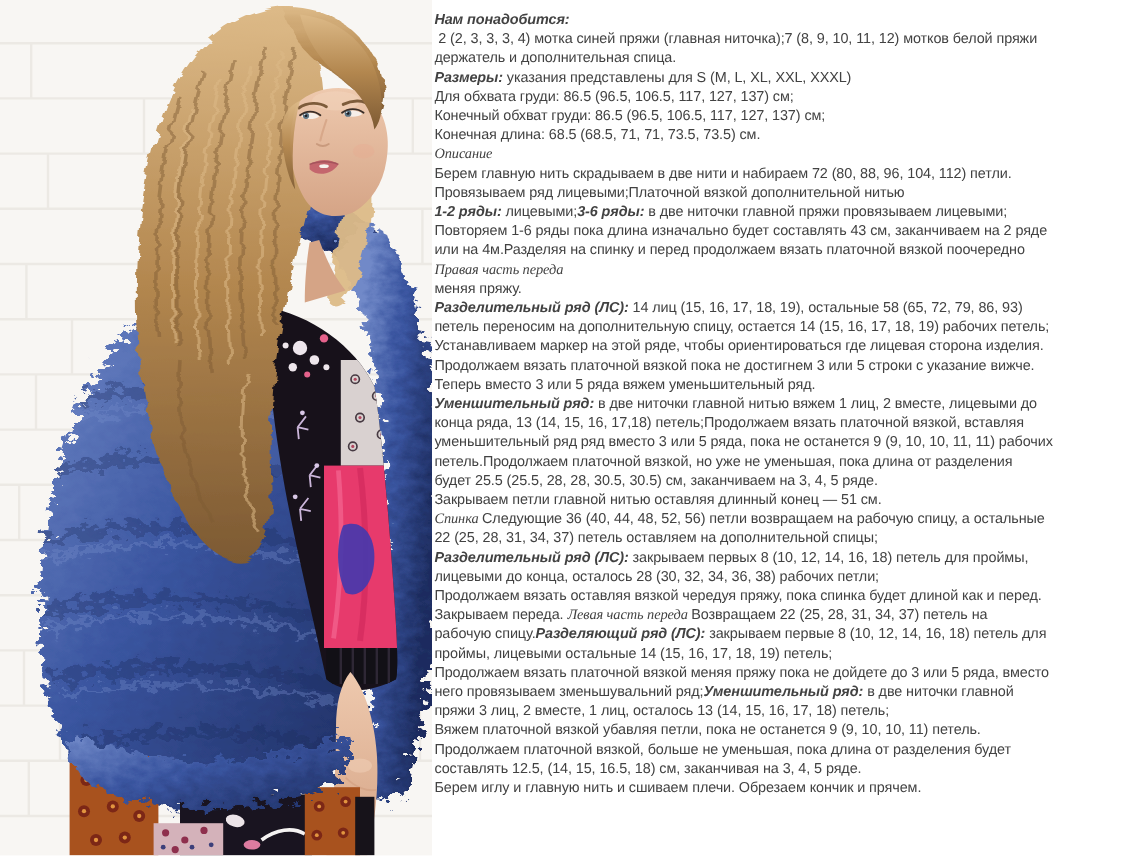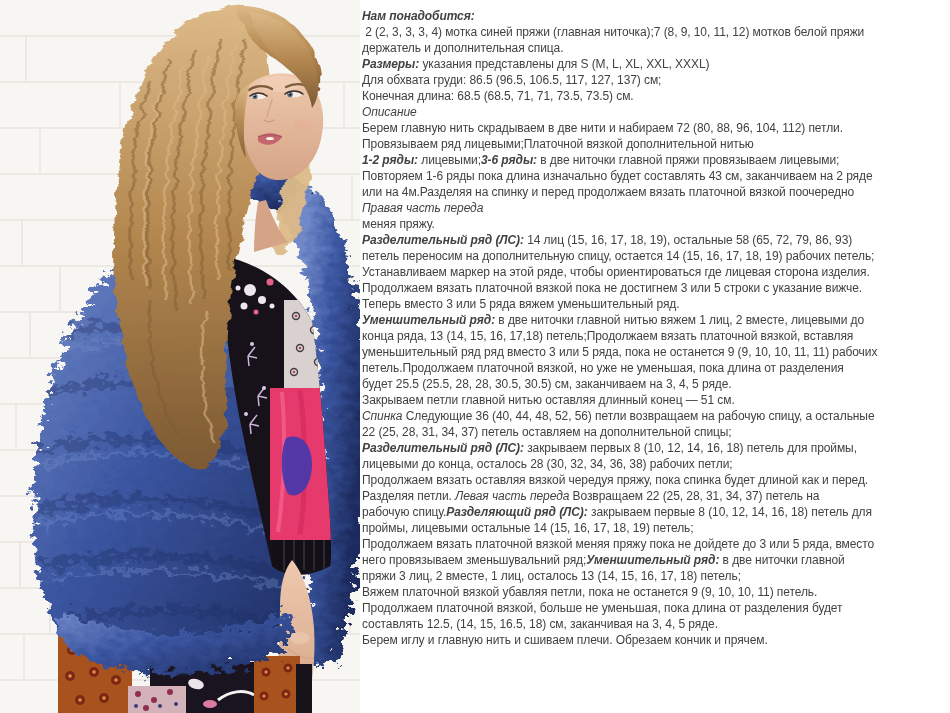--- a/index.html
+++ b/index.html
@@ -16,21 +16,21 @@
   }
   .photo svg { display: block; }
 
   .pattern {
     position: absolute; left: 362px; top: 8px; width: 586px; height: 700px;
     color: #424242; font-size: 12px; line-height: 16px;
     letter-spacing: -0.08px; overflow: hidden;
   }
   .line { height: 16px; white-space: nowrap; }
   .seg-b { font-weight: bold; font-style: italic; }
-  .seg-i { font-style: italic; }
+  .seg-i { font-style: italic; font-family: Liberation Serif, serif; }
   .seg-n { font-weight: normal; font-style: normal; }
 </style>
 </head>
 <body>
 
 <div class="page">
 
   <div class="photo">
     <svg width="360" height="713" viewBox="0 0 360 713" xmlns="http://www.w3.org/2000/svg">
       <defs>
@@ -282,20 +282,21 @@
       </g>
     </svg>
   </div>
 
   <div class="pattern">
       <div class="line"><span class="seg-b">Нам понадобится:</span></div>
       <div class="line"><span class="seg-n">&nbsp;2 (2, 3, 3, 3, 4) мотка синей пряжи (главная ниточка);7 (8, 9, 10, 11, 12) мотков белой пряжи</span></div>
       <div class="line"><span class="seg-n">держатель и дополнительная спица.</span></div>
       <div class="line"><span class="seg-b">Размеры: </span><span class="seg-n">указания представлены для S (M, L, XL, XXL, XXXL)</span></div>
       <div class="line"><span class="seg-n">Для обхвата груди: 86.5 (96.5, 106.5, 117, 127, 137) см;</span></div>
+      <div class="line"><span class="seg-n">Конечный обхват груди: 86.5 (96.5, 106.5, 117, 127, 137) см;</span></div>
       <div class="line"><span class="seg-n">Конечная длина: 68.5 (68.5, 71, 71, 73.5, 73.5) см.</span></div>
       <div class="line"><span class="seg-i">Описание</span></div>
       <div class="line"><span class="seg-n">Берем главную нить скрадываем в две нити и набираем 72 (80, 88, 96, 104, 112) петли.</span></div>
       <div class="line"><span class="seg-n">Провязываем ряд лицевыми;Платочной вязкой дополнительной нитью</span></div>
       <div class="line"><span class="seg-b">1-2 ряды: </span><span class="seg-n">лицевыми;</span><span class="seg-b">3-6 ряды: </span><span class="seg-n">в две ниточки главной пряжи провязываем лицевыми;</span></div>
       <div class="line"><span class="seg-n">Повторяем 1-6 ряды пока длина изначально будет составлять 43 см, заканчиваем на 2 ряде</span></div>
       <div class="line"><span class="seg-n">или на 4м.Разделяя на спинку и перед продолжаем вязать платочной вязкой поочередно</span></div>
       <div class="line"><span class="seg-i">Правая часть переда</span></div>
       <div class="line"><span class="seg-n">меняя пряжу.</span></div>
       <div class="line"><span class="seg-b">Разделительный ряд (ЛС): </span><span class="seg-n">14 лиц (15, 16, 17, 18, 19), остальные 58 (65, 72, 79, 86, 93)</span></div>
@@ -307,21 +308,21 @@
       <div class="line"><span class="seg-n">конца ряда, 13 (14, 15, 16, 17,18) петель;Продолжаем вязать платочной вязкой, вставляя</span></div>
       <div class="line"><span class="seg-n">уменьшительный ряд ряд вместо 3 или 5 ряда, пока не останется 9 (9, 10, 10, 11, 11) рабочих</span></div>
       <div class="line"><span class="seg-n">петель.Продолжаем платочной вязкой, но уже не уменьшая, пока длина от разделения</span></div>
       <div class="line"><span class="seg-n">будет 25.5 (25.5, 28, 28, 30.5, 30.5) см, заканчиваем на 3, 4, 5 ряде.</span></div>
       <div class="line"><span class="seg-n">Закрываем петли главной нитью оставляя длинный конец — 51 см.</span></div>
       <div class="line"><span class="seg-i">Спинка </span><span class="seg-n">Следующие 36 (40, 44, 48, 52, 56) петли возвращаем на рабочую спицу, а остальные</span></div>
       <div class="line"><span class="seg-n">22 (25, 28, 31, 34, 37) петель оставляем на дополнительной спицы;</span></div>
       <div class="line"><span class="seg-b">Разделительный ряд (ЛС): </span><span class="seg-n">закрываем первых 8 (10, 12, 14, 16, 18) петель для проймы,</span></div>
       <div class="line"><span class="seg-n">лицевыми до конца, осталось 28 (30, 32, 34, 36, 38) рабочих петли;</span></div>
       <div class="line"><span class="seg-n">Продолжаем вязать оставляя вязкой чередуя пряжу, пока спинка будет длиной как и перед.</span></div>
-      <div class="line"><span class="seg-n">Разделяя петли. </span><span class="seg-i">Левая часть переда </span><span class="seg-n">Возвращаем 22 (25, 28, 31, 34, 37) петель на</span></div>
+      <div class="line"><span class="seg-n">Закрываем переда. </span><span class="seg-i">Левая часть переда </span><span class="seg-n">Возвращаем 22 (25, 28, 31, 34, 37) петель на</span></div>
       <div class="line"><span class="seg-n">рабочую спицу.</span><span class="seg-b">Разделяющий ряд (ЛС): </span><span class="seg-n">закрываем первые 8 (10, 12, 14, 16, 18) петель для</span></div>
       <div class="line"><span class="seg-n">проймы, лицевыми остальные 14 (15, 16, 17, 18, 19) петель;</span></div>
       <div class="line"><span class="seg-n">Продолжаем вязать платочной вязкой меняя пряжу пока не дойдете до 3 или 5 ряда, вместо</span></div>
       <div class="line"><span class="seg-n">него провязываем зменьшувальний ряд;</span><span class="seg-b">Уменшительный ряд: </span><span class="seg-n">в две ниточки главной</span></div>
       <div class="line"><span class="seg-n">пряжи 3 лиц, 2 вместе, 1 лиц, осталось 13 (14, 15, 16, 17, 18) петель;</span></div>
       <div class="line"><span class="seg-n">Вяжем платочной вязкой убавляя петли, пока не останется 9 (9, 10, 10, 11) петель.</span></div>
       <div class="line"><span class="seg-n">Продолжаем платочной вязкой, больше не уменьшая, пока длина от разделения будет</span></div>
       <div class="line"><span class="seg-n">составлять 12.5, (14, 15, 16.5, 18) см, заканчивая на 3, 4, 5 ряде.</span></div>
       <div class="line"><span class="seg-n">Берем иглу и главную нить и сшиваем плечи. Обрезаем кончик и прячем.</span></div>
     </div>

